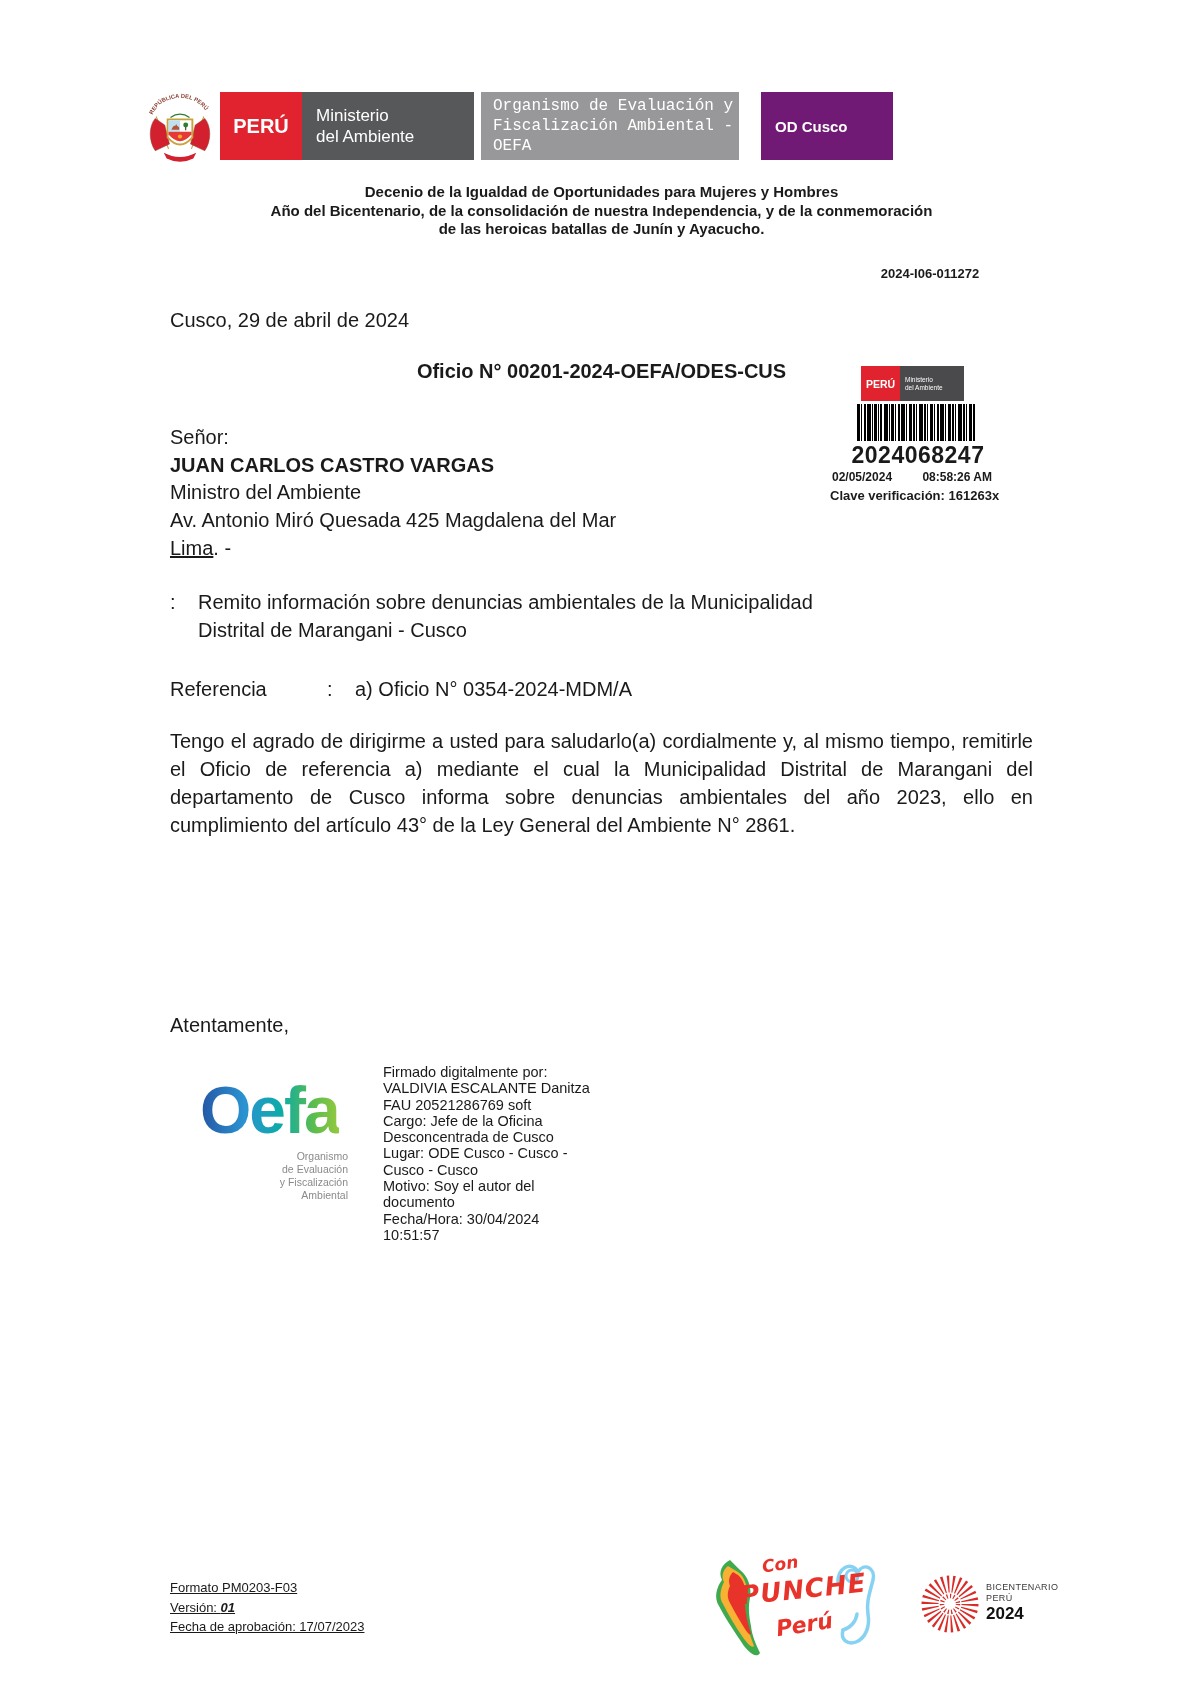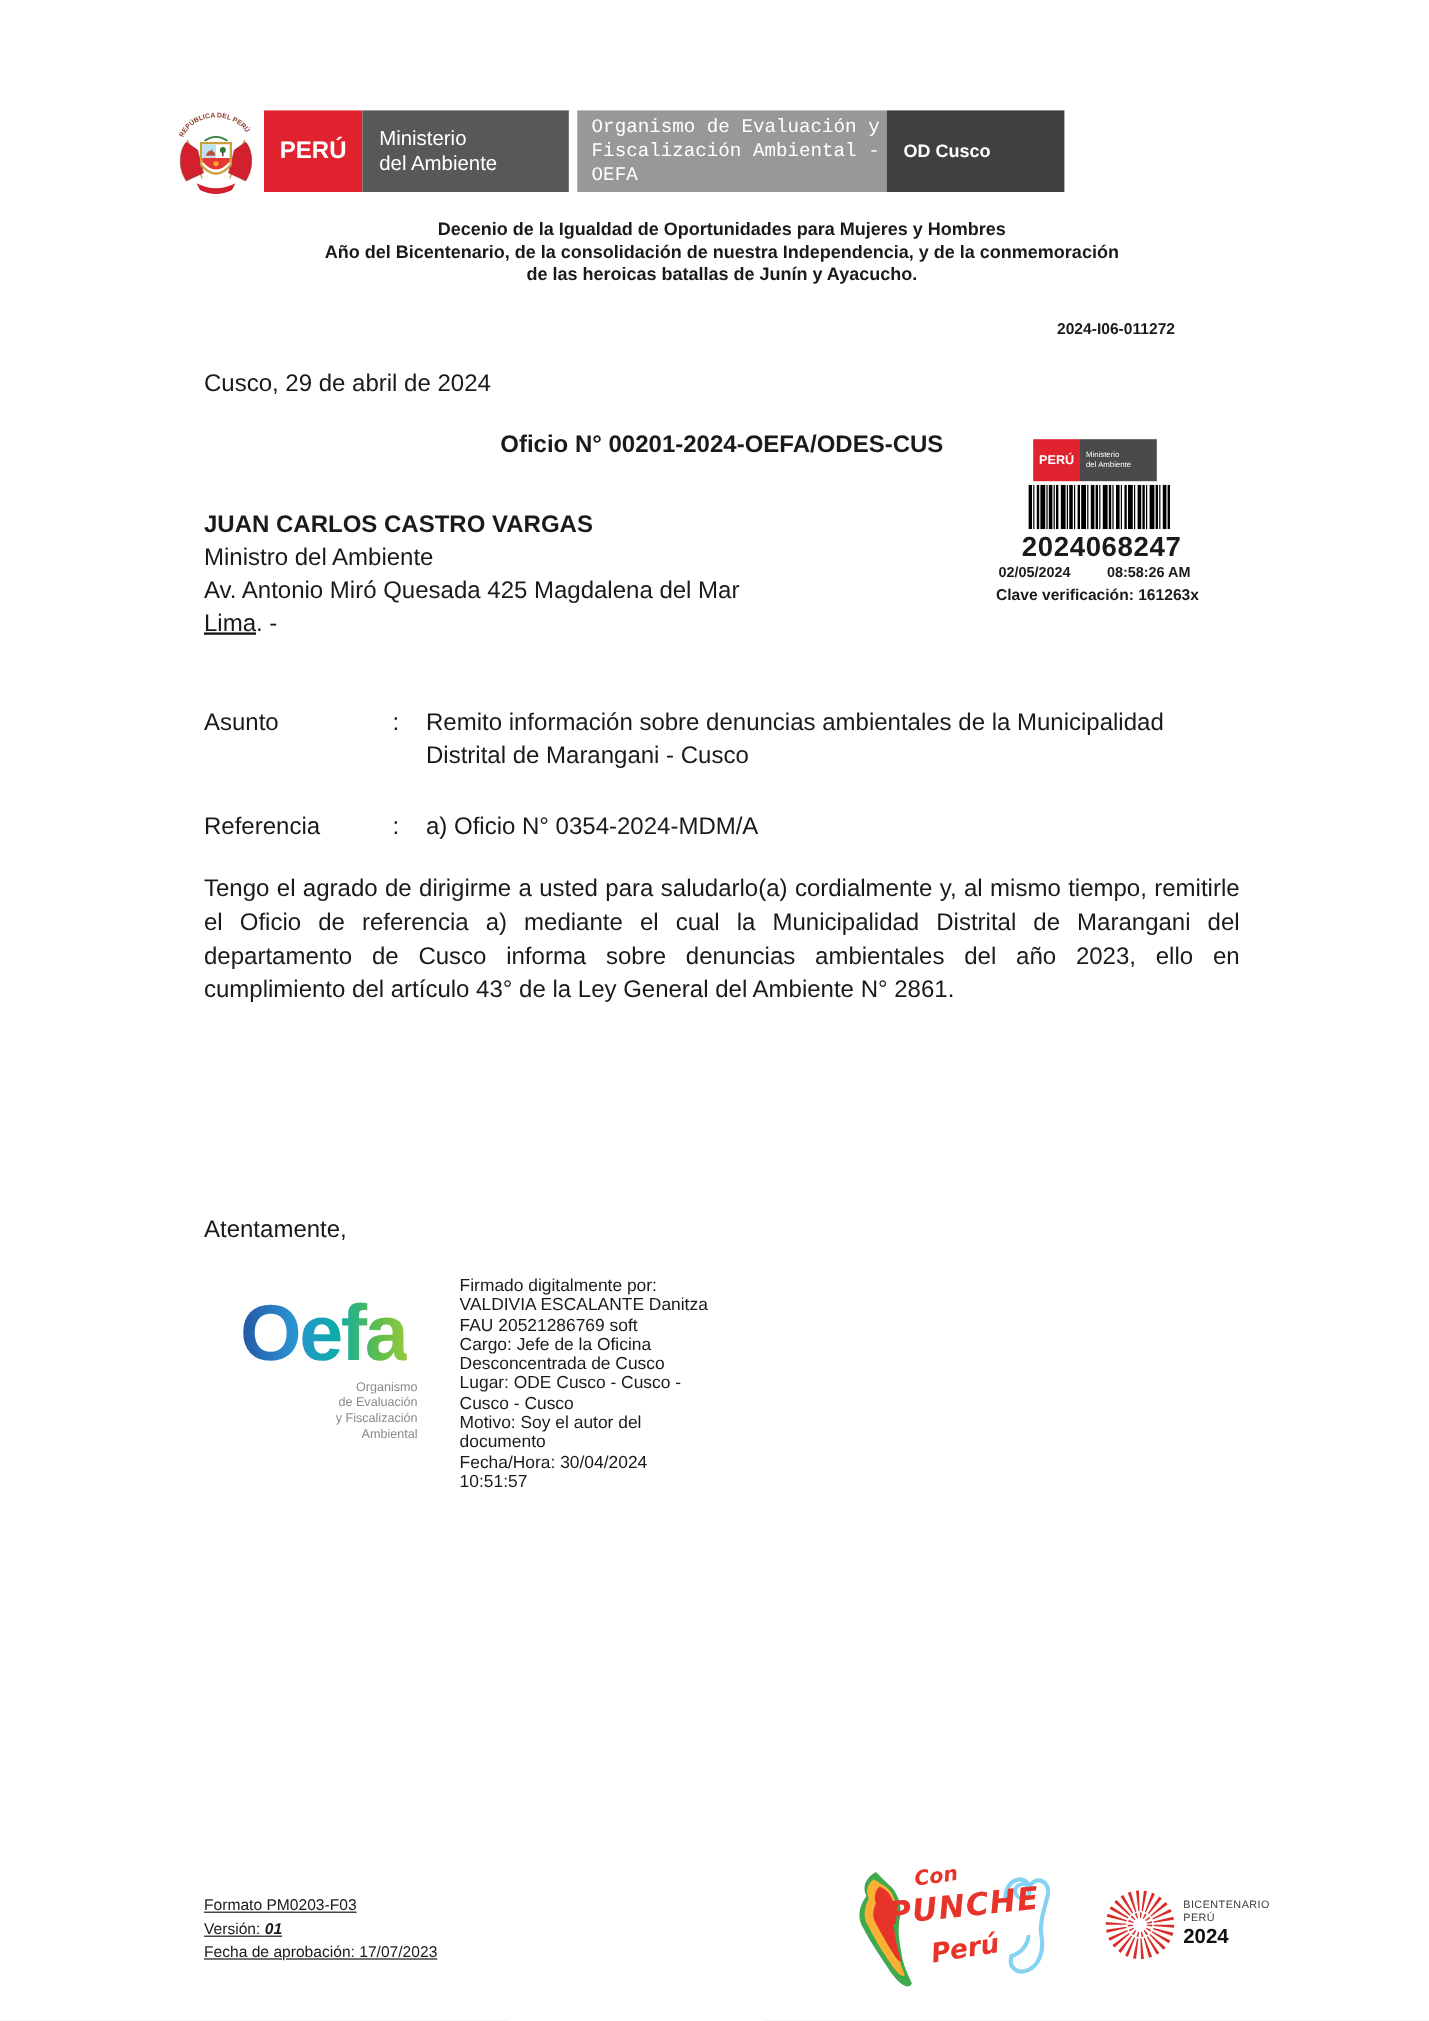--- a/index.html
+++ b/index.html
@@ -9,21 +9,21 @@
     background:#ffffff; font-family:"Liberation Sans", sans-serif; color:#1a1a1a;
     overflow:hidden;
   }
   
   .header-bar { position:absolute; left:140px; top:92px; height:68px; display:flex; align-items:stretch; }
   .coat-wrap { width:80px; height:80px; margin-top:-6px; flex:0 0 auto; }
   .hbox { display:flex; flex-direction:column; justify-content:center; color:#fff; }
   .hbox-red   { width:82px;  background:#e0232e; align-items:center; font-weight:bold; font-size:20px; }
   .hbox-dark  { width:172px; background:#57585a; padding-left:14px; font-size:17px; line-height:21px; }
   .hbox-mid   { width:258px; background:#98989a; padding-left:12px; font-size:16px; line-height:20px; margin-left:7px;font-family:Liberation Mono, monospace; }
-  .hbox-light { width:148px; background:#404040; padding-left:14px; font-weight:bold; font-size:15px; }
+  .hbox-light { width:132px; background:#701a75; padding-left:14px; font-weight:bold; font-size:15px; margin-left:22px; }
   .motto { position:absolute; left:170px; top:183px; width:863px; text-align:center; font-weight:bold; font-size:15px; line-height:18.5px; }
   .doc-code { position:absolute; top:266px; left:830px; width:200px; text-align:center; font-weight:bold; font-size:13px; }
   
   .date-line { position:absolute; left:170px; top:309px; font-size:20px; }
   .title { position:absolute; left:170px; top:360px; width:863px; text-align:center; font-weight:bold; font-size:20px; }
   .recipient { position:absolute; left:170px; top:424px; font-size:20px; line-height:27.7px; }
   .recipient .bold { font-weight:bold; }
   .underline { text-decoration:underline; }
   .subject-row, .reference-row { position:absolute; left:170px; display:flex; font-size:20px; line-height:28px; }
   .subject-row { top:588px; } .reference-row { top:675px; }
@@ -110,20 +110,21 @@
     <div>Año del Bicentenario, de la consolidación de nuestra Independencia, y de la conmemoración</div>
     <div>de las heroicas batallas de Junín y Ayacucho.</div>
   </div>
 
   <div class="doc-code">2024-I06-011272</div>
 
   <div class="date-line">Cusco, 29 de abril de 2024</div>
   <div class="title">Oficio N° 00201-2024-OEFA/ODES-CUS</div>
 
   <div class="recipient">
+    <div>Señor:</div>
     <div class="bold">JUAN CARLOS CASTRO VARGAS</div>
     <div>Ministro del Ambiente</div>
     <div>Av. Antonio Miró Quesada 425 Magdalena del Mar</div>
     <div><span class="underline">Lima</span><span>. -</span></div>
   </div>
 
   <div class="stamp">
     <div class="stamp-head">
       <div class="stamp-red">
         <span>PERÚ</span>
@@ -173,21 +174,20 @@
     </svg>
     <div class="stamp-number">2024068247</div>
     <div class="stamp-dt">
       <span>02/05/2024</span>
       <span>08:58:26  AM</span>
     </div>
     <div class="stamp-ver">Clave verificación: 161263x</div>
   </div>
 
   <div class="subject-row">
-    <div class="lab">Asunto</div>
     <div class="sep">:</div>
     <div class="val">Remito información sobre denuncias ambientales de la Municipalidad Distrital de Marangani - Cusco</div>
   </div>
   <div class="reference-row">
     <div class="lab">Referencia</div>
     <div class="sep">:</div>
     <div class="val">a) Oficio N° 0354-2024-MDM/A</div>
   </div>
 
   <div class="para para1">Tengo el agrado de dirigirme a usted para saludarlo(a) cordialmente y, al mismo tiempo, remitirle el Oficio de referencia a) mediante el cual la Municipalidad Distrital de Marangani del departamento de Cusco informa sobre denuncias ambientales del año 2023, ello en cumplimiento del artículo 43° de la Ley General del Ambiente N° 2861.</div>

